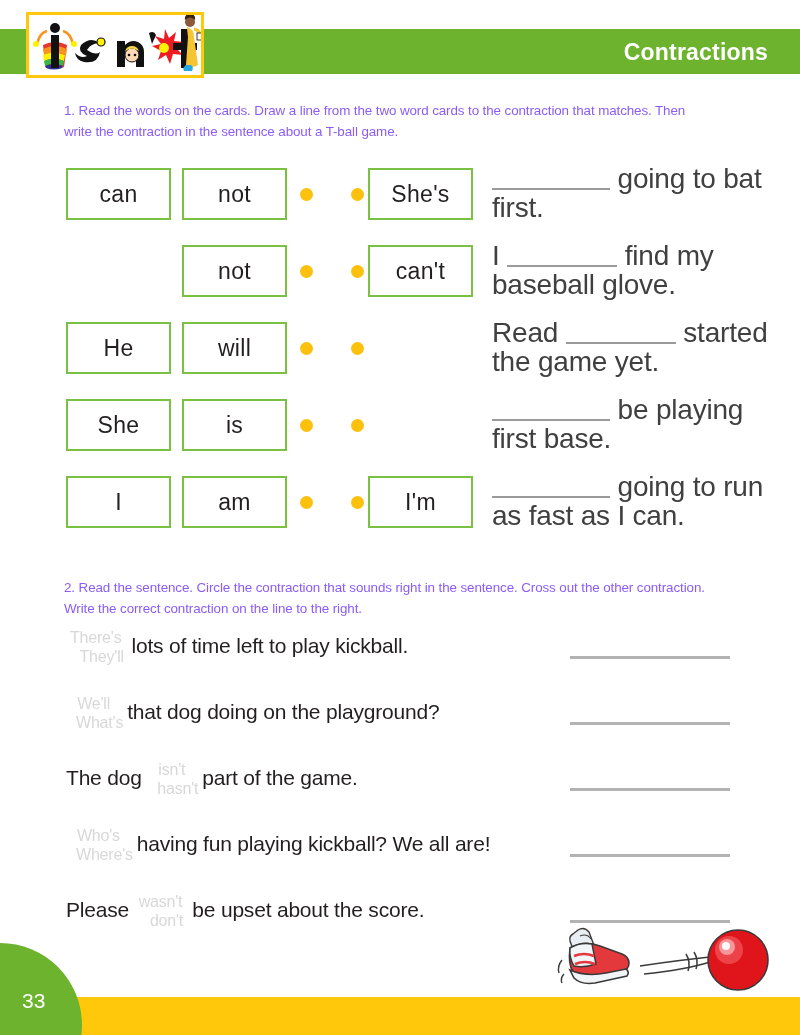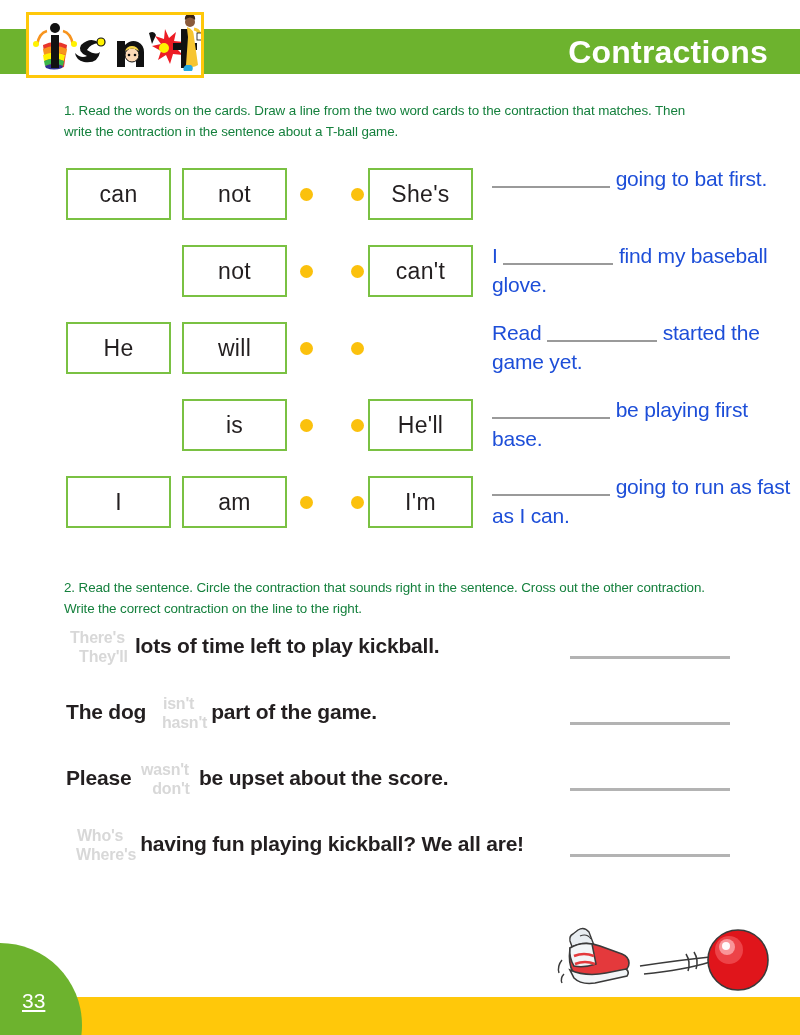--- a/index.html
+++ b/index.html
@@ -22,21 +22,21 @@
     left: 0;
     top: 29px;
     width: 800px;
     height: 45px;
     background: #6DB32E;
   }
   .header-title {
     position: absolute;
     right: 32px;
     top: 33px;
-    font-size: 32px;
+    font-size: 23px;
     font-weight: bold;
     color: #ffffff;
     letter-spacing: 0.2px;
     line-height: 38px;
   }
 
   .logo-box {
     position: absolute;
     left: 26px;
     top: 12px;
@@ -47,21 +47,21 @@
     box-sizing: border-box;
     overflow: hidden;
   }
   .logo-svg { display:block; }
 
   
   .instructions {
     position: absolute;
     font-size: 13.4px;
     line-height: 21px;
-    color: #15803d;
+    color: #8b5cf6;
     letter-spacing: -0.1px;
   }
   #instr1 { left: 64px; top: 100px; width: 640px; }
   #instr2 { left: 64px; top: 556px; width: 660px; margin-top: 21px; }
 
   
   .match-rows {
     position: absolute;
     left: 0;
     top: 168px;
@@ -99,23 +99,23 @@
     background: #FBC10D;
   }
   .dot-left  { left: 300px; }
   .dot-right { left: 351px; }
 
   .sentence {
     position: absolute;
     left: 492px;
     top: -4px;
     width: 300px;
-    font-size: 21px;
+    font-size: 28px;
     line-height: 29px;
-    color: #1d4ed8;
+    color: #404040;
     letter-spacing: -0.2px;
   }
   .blank {
     display: inline-block;
     width: 118px;
     border-bottom: 2px solid #9a9a9a;
     height: 19px;
     vertical-align: -2px;
   }
   .blank.narrow { width: 110px; }
@@ -135,21 +135,20 @@
     position: absolute;
     left: 66px;
     top: 0;
     width: 500px;
     height: 66px;
     font-size: 21px;
     line-height: 66px;
     color: #231f20;
     letter-spacing: -0.2px;
     white-space: nowrap;
-    font-weight: bold;
   }
   .lead-text { vertical-align: middle; margin-top: 47px; }
   .pair {
     display: inline-block;
     vertical-align: middle;
     text-align: center;
     color: #d8d8d8;
     font-size: 16px;
     line-height: 19px;
     margin: 0 4px;
@@ -186,21 +185,20 @@
     border-radius: 50%;
     background: #6DB32E;
   }
   .page-number {
     position: absolute;
     left: 22px;
     bottom: 22px;
     font-size: 21px;
     color: #ffffff;
     line-height: 24px;
-    text-decoration: underline;
   }
 
   
   .kick-illustration {
     position: absolute;
     left: 548px;
     top: 922px;
     width: 230px;
     height: 72px;
   }
@@ -283,24 +281,24 @@
 
   <div class="match-row">
     <div class="card card-b">will</div>
     <div class="card card-a">He</div>
     <div class="dot dot-left"></div>
     <div class="dot dot-right"></div>
     <div class="sentence"><span>Read </span><span class="blank narrow"></span><span> started the game yet.</span></div>
   </div>
 
   <div class="match-row">
+    <div class="card card-a">She</div>
     <div class="card card-b">is</div>
     <div class="dot dot-left"></div>
     <div class="dot dot-right"></div>
-    <div class="card card-c">He'll</div>
     <div class="sentence"><span></span><span class="blank"></span><span> be playing first base.</span></div>
   </div>
 
   <div class="match-row">
     <div class="card card-a">I</div>
     <div class="card card-b">am</div>
     <div class="dot dot-left"></div>
     <div class="dot dot-right"></div>
     <div class="card card-c">I'm</div>
     <div class="sentence"><span></span><span class="blank"></span><span> going to run as fast as I can.</span></div>
@@ -310,33 +308,37 @@
 
 <div class="instructions" id="instr2">2. Read the sentence. Circle the contraction that sounds right in the sentence. Cross out the other contraction. Write the correct contraction on the line to the right.</div>
 
 <div class="choice-rows">
 
   <div class="choice-row">
     <div class="choice-line"><span class="lead-text"></span><span class="pair"><span class="top">There's</span><span class="bot">They'll</span></span><span class="lead-text">lots of time left to play kickball.</span></div>
     <div class="answer-line" style="top:44px;"></div>
   </div>
 
+  <div class="choice-row">
+    <div class="choice-line"><span class="lead-text"></span><span class="pair"><span class="top">We'll</span><span class="bot">What's</span></span><span class="lead-text">that dog doing on the playground?</span></div>
+    <div class="answer-line" style="top:44px;"></div>
+  </div>
 
   <div class="choice-row">
     <div class="choice-line"><span class="lead-text">The dog </span><span class="pair"><span class="top">isn't</span><span class="bot">hasn't</span></span><span class="lead-text">part of the game.</span></div>
     <div class="answer-line" style="top:44px;"></div>
   </div>
 
   <div class="choice-row">
+    <div class="choice-line"><span class="lead-text"></span><span class="pair"><span class="top">Who's</span><span class="bot">Where's</span></span><span class="lead-text">having fun playing kickball? We all are!</span></div>
+    <div class="answer-line" style="top:44px;"></div>
+  </div>
+
+  <div class="choice-row">
     <div class="choice-line"><span class="lead-text">Please </span><span class="pair"><span class="top">wasn't</span><span class="bot">don't</span></span><span class="lead-text">be upset about the score.</span></div>
-    <div class="answer-line" style="top:44px;"></div>
-  </div>
-
-  <div class="choice-row">
-    <div class="choice-line"><span class="lead-text"></span><span class="pair"><span class="top">Who's</span><span class="bot">Where's</span></span><span class="lead-text">having fun playing kickball? We all are!</span></div>
     <div class="answer-line" style="top:44px;"></div>
   </div>
 
 </div>
 
 <svg class="kick-illustration" viewBox="0 0 230 72">
   <g>
     <path d="M30 8 q6 -4 11 2 l6 16 q1 4 -3 6 l-10 4 q-5 1 -7 -3 l-5 -14 q-1 -5 3 -7z" fill="#e9eef2" stroke="#3a3a3a" stroke-width="1.4"></path>
     <path d="M22 26 q14 -8 30 -2 l22 8 q7 3 7 9 q0 7 -8 9 l-30 6 q-12 2 -18 -6 q-5 -8 -3 -24z" fill="#e4393c" stroke="#3a3a3a" stroke-width="1.6"></path>
     <path d="M22 26 q10 -6 22 -4 l4 20 q-12 4 -22 2 q-5 -8 -4 -18z" fill="#f2f5f7" stroke="#3a3a3a" stroke-width="1.5"></path>

